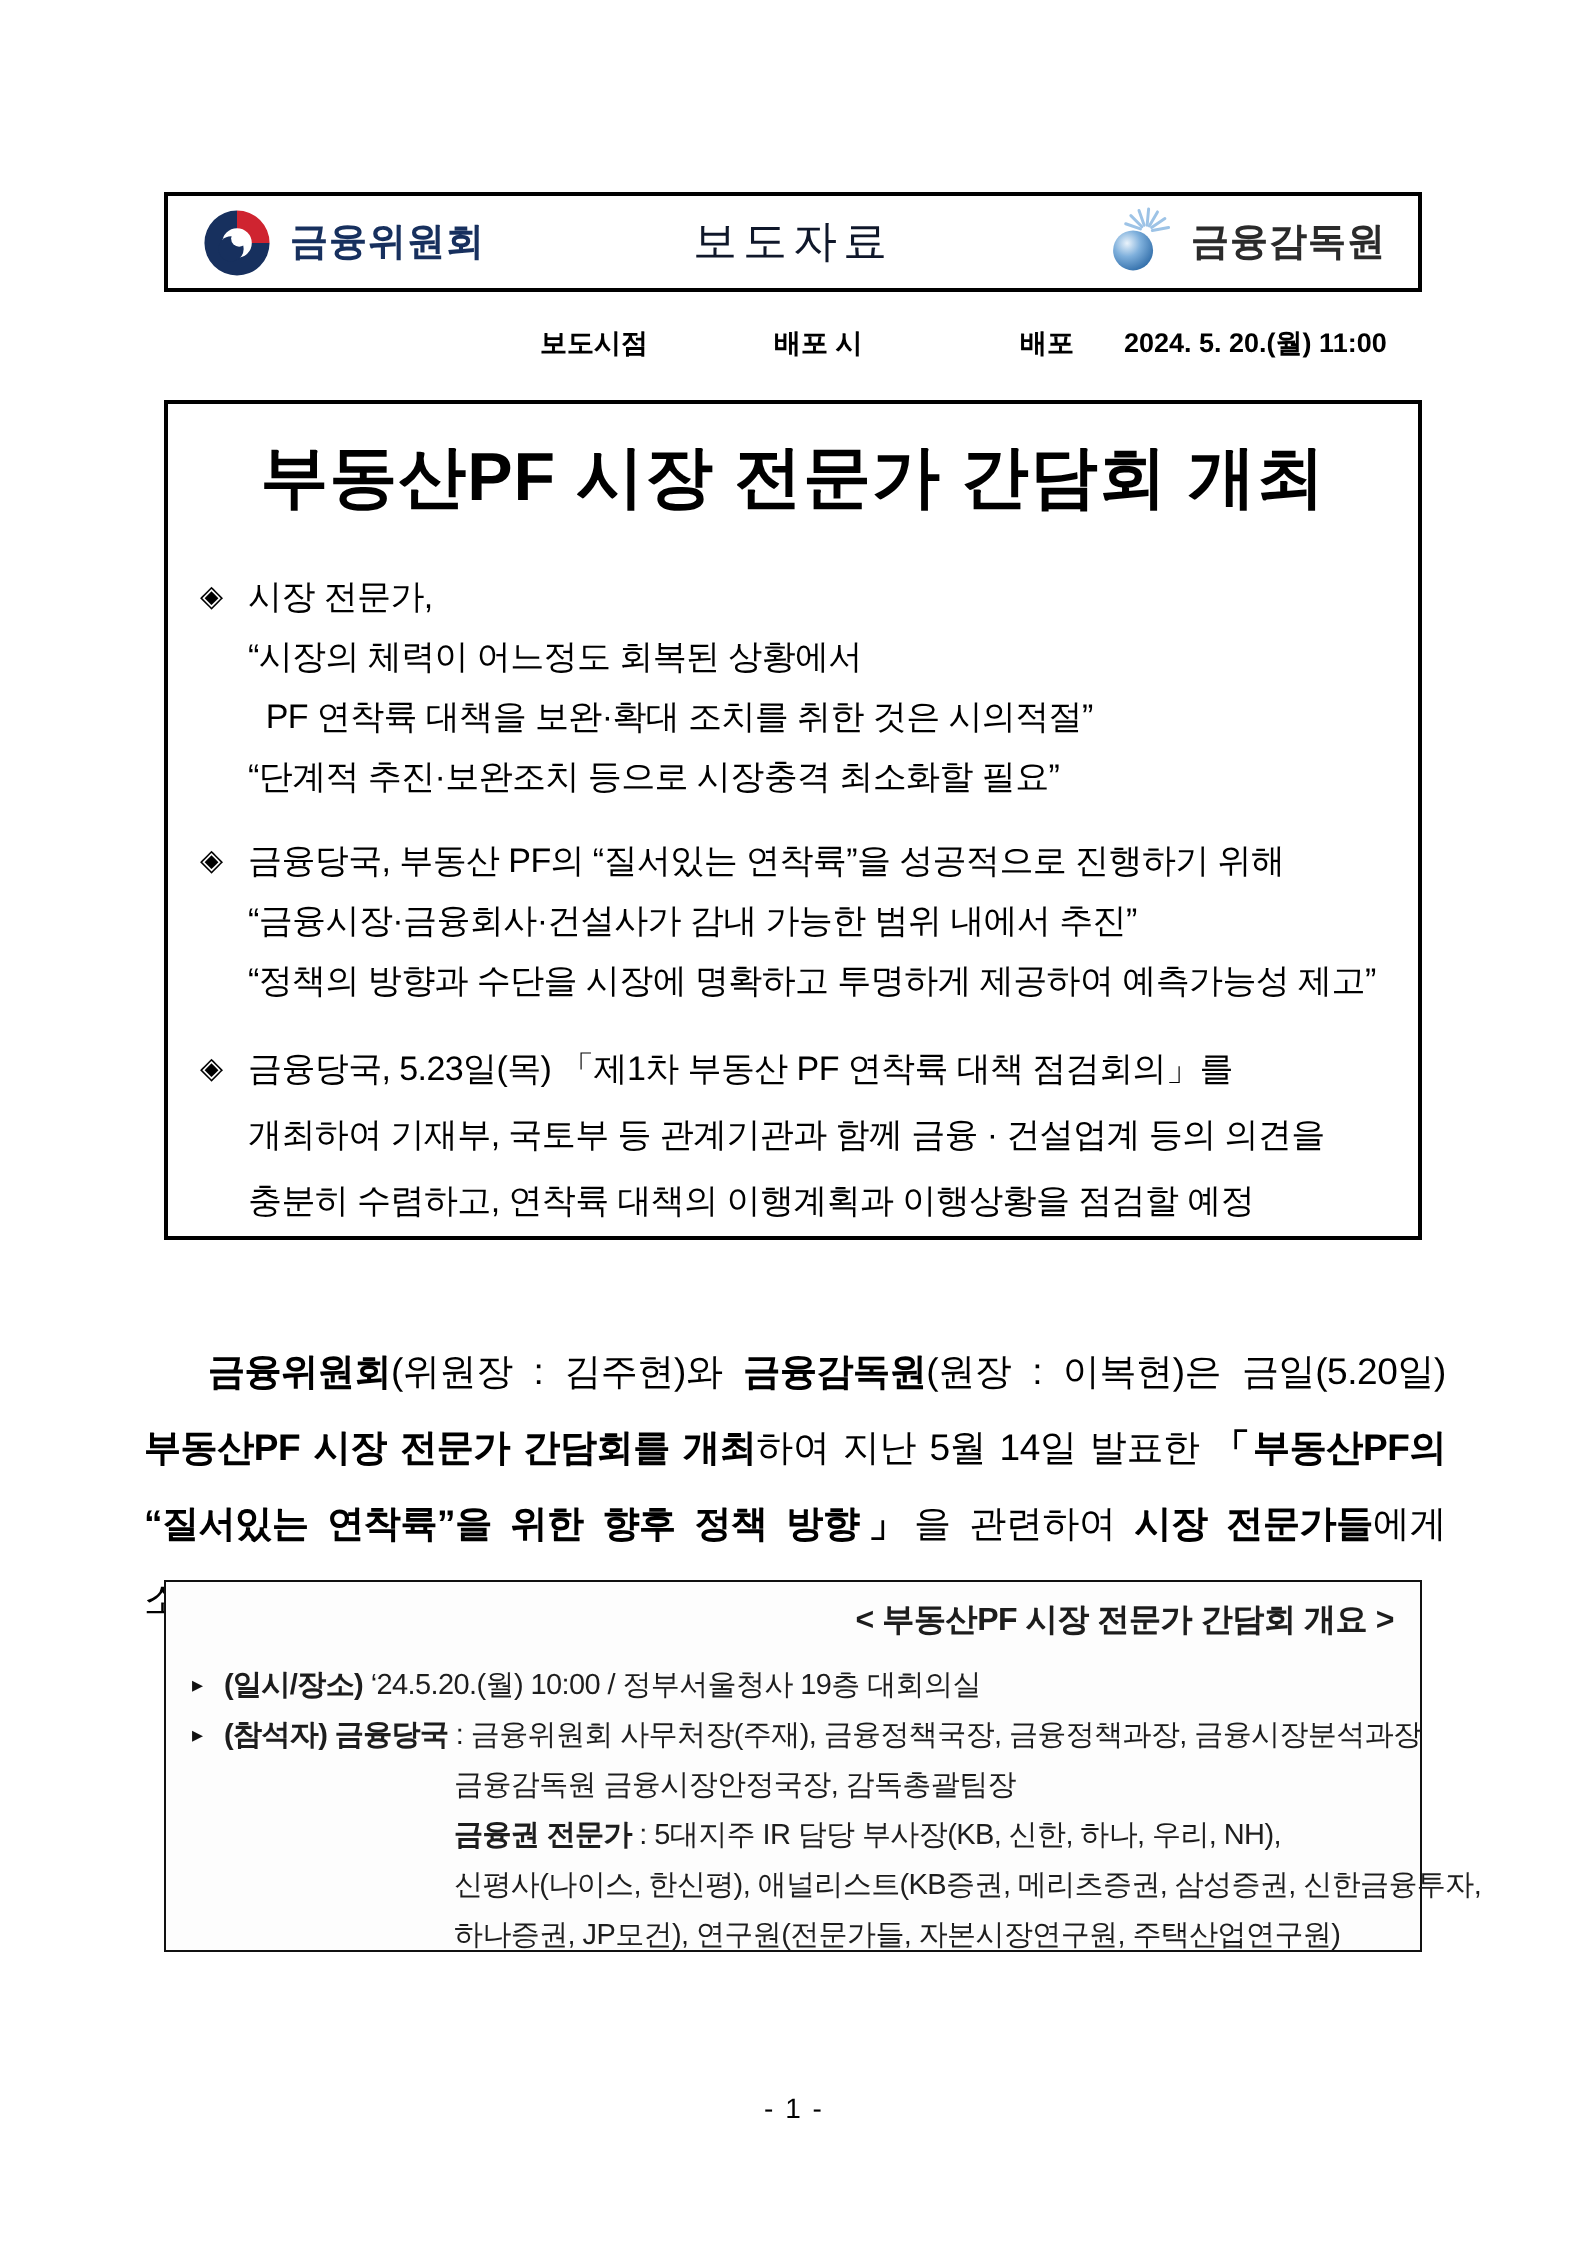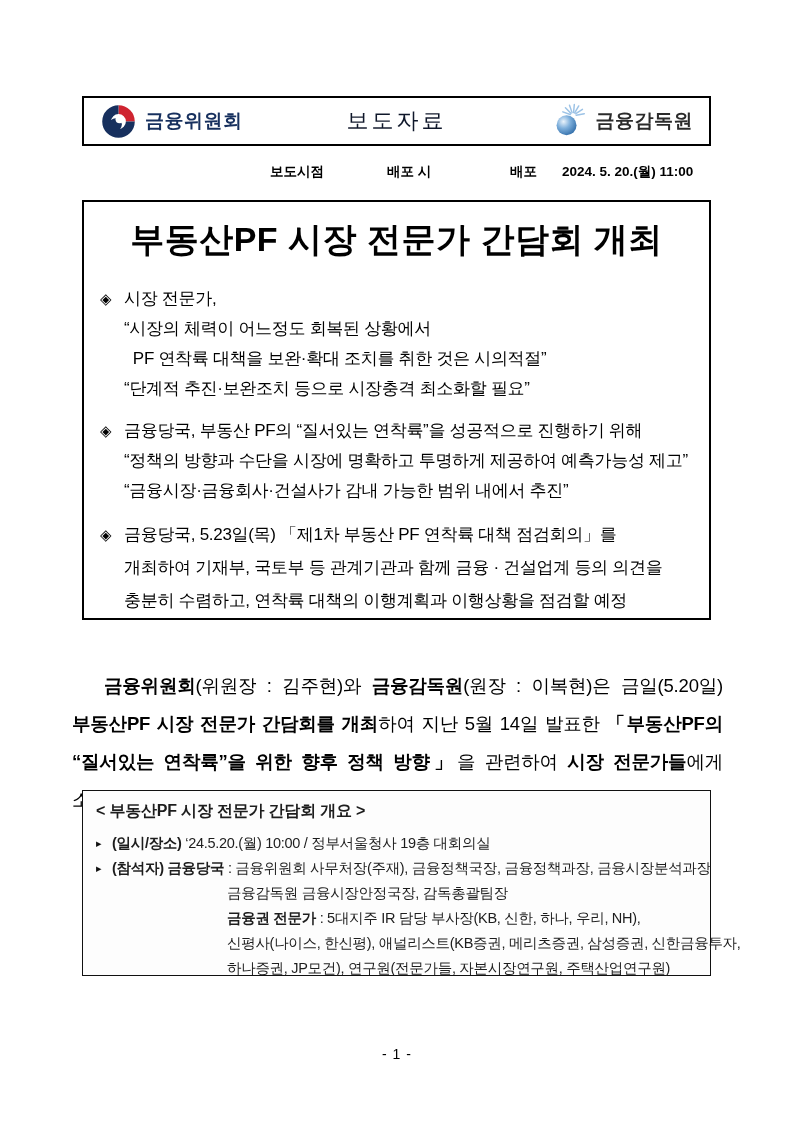--- a/index.html
+++ b/index.html
@@ -56,21 +56,21 @@
     font-size:18.5px; line-height:38px; text-align:justify;
     text-indent:32px; letter-spacing:-0.2px; word-break:keep-all;margin-top:27px;
   }
   .body-par b { font-weight:bold; }
 
   
   .overview-box {
     position:absolute; left:82px; top:790px; width:629px; height:186px;
     border:1.5px solid #111; padding:9px 13px; background:#fdfdfd; color:#1d1d1d;
   }
-  .ov-title { text-align:left; font-size:16px; font-weight:bold; line-height:22px;
+  .ov-title { text-align:right; font-size:16px; font-weight:bold; line-height:22px;
     margin-bottom:9px; letter-spacing:-0.2px; }
   .ov-item { display:flex; gap:6px; }
   .ov-marker { flex:0 0 10px; font-size:11px; line-height:25px; color:#111; }
   .ov-lines { flex:1; }
   .ov-line { font-size:14.5px; line-height:25px; letter-spacing:-0.3px; white-space:nowrap; }
   .ov-line.cont { padding-left:115px; }
   .ov-line b { font-weight:bold; }
 
   
   .page-num {
@@ -135,22 +135,22 @@
         <div class="bline"><span>“시장의 체력이 어느정도 회복된 상황에서</span></div>
         <div class="bline"><span>  </span><b>PF 연착륙 대책을 보완·확대 조치를 취한 것은 시의적절”</b></div>
         <div class="bline"><span>“</span><b>단계적 추진·보완조치</b><span> 등으로 </span><b>시장충격 최소화할</b><span> 필요”</span></div>
       </div>
     </div>
 
     <div class="bullet b2">
       <span class="bullet-marker">◈</span>
       <div class="bullet-lines">
         <div class="bline"><span>금융당국, </span><b>부동산 PF의 “질서있는 연착륙”</b><span>을 성공적으로 </span><b>진행</b><span>하기 위해</span></div>
+        <div class="bline"><b>“금융시장·금융회사·건설사가 감내 가능한 범위 내에서 추진”</b></div>
         <div class="bline"><b>“정책의 방향과 수단을 시장에 명확하고 투명하게 제공하여 예측가능성 제고”</b></div>
-        <div class="bline"><b>“금융시장·금융회사·건설사가 감내 가능한 범위 내에서 추진”</b></div>
       </div>
     </div>
 
     <div class="bullet b3">
       <span class="bullet-marker">◈</span>
       <div class="bullet-lines">
         <div class="bline"><span>금융당국, 5.23일(목) </span><b>「제1차 부동산 PF 연착륙 대책 점검회의」</b><span>를</span></div>
         <div class="bline"><span>개최하여 기재부, 국토부 등 </span><b>관계기관과 함께 금융 · 건설업계</b><span> 등의 </span><b>의견</b><span>을</span></div>
         <div class="bline"><b>충분히 수렴</b><span>하고, </span><b>연착륙 대책</b><span>의 이행계획과 이행상황을 </span><b>점검</b><span>할 예정</span></div>
       </div>

